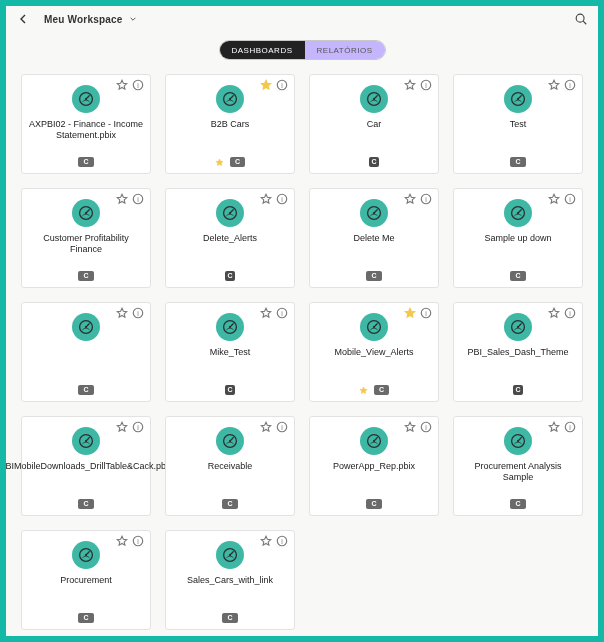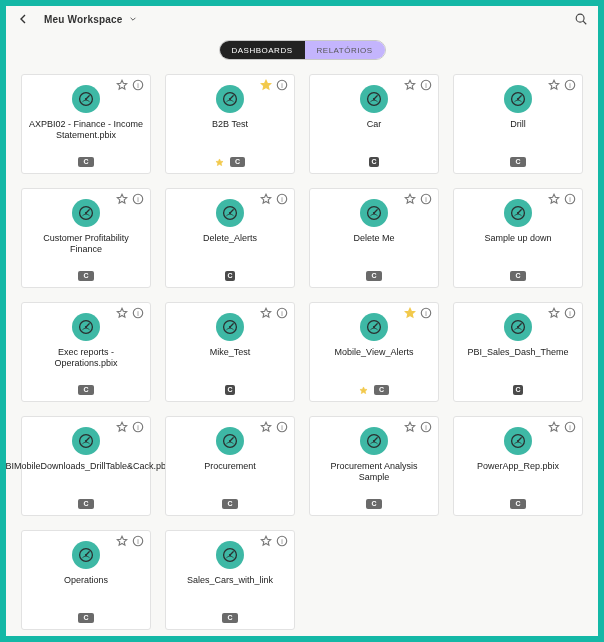--- a/index.html
+++ b/index.html
@@ -116,21 +116,21 @@
 </span>
         </div>
         <div class="avatar">
   <svg viewBox="0 0 20 20">
             <circle cx="10" cy="10" r="8" fill="none" stroke="#2a3030" stroke-width="1.6"></circle>
             <path d="M10 10 L14 6" stroke="#2a3030" stroke-width="1.6" stroke-linecap="round"></path>
             <circle cx="10" cy="10" r="1.4" fill="#2a3030"></circle>
             <path d="M5.5 13.5 A6 6 0 0 1 14.5 13.5" fill="none" stroke="#2a3030" stroke-width="0.9"></path>
           </svg>
 </div>
-        <div class="card-title">B2B Test</div>
+        <div class="card-title">B2B Cars</div>
         <div class="card-bottom">
           <span class="ministar">
   <svg viewBox="0 0 14 14">
               <path d="M7 1.5 L8.6 5 L12.5 5.4 L9.6 8 L10.4 11.8 L7 9.9 L3.6 11.8 L4.4 8 L1.5 5.4 L5.4 5 Z"></path>
             </svg>
 </span>
           <span class="chip">C</span>
         </div>
       </div>
       <div class="card">
@@ -175,21 +175,21 @@
 </span>
         </div>
         <div class="avatar">
   <svg viewBox="0 0 20 20">
             <circle cx="10" cy="10" r="8" fill="none" stroke="#2a3030" stroke-width="1.6"></circle>
             <path d="M10 10 L14 6" stroke="#2a3030" stroke-width="1.6" stroke-linecap="round"></path>
             <circle cx="10" cy="10" r="1.4" fill="#2a3030"></circle>
             <path d="M5.5 13.5 A6 6 0 0 1 14.5 13.5" fill="none" stroke="#2a3030" stroke-width="0.9"></path>
           </svg>
 </div>
-        <div class="card-title">Drill</div>
+        <div class="card-title">Test</div>
         <div class="card-bottom">
           <span class="chip">C</span>
         </div>
       </div>
       <div class="card">
         <div class="card-top-icons">
           <span class="star">
   <svg viewBox="0 0 14 14">
               <path d="M7 1.5 L8.6 5 L12.5 5.4 L9.6 8 L10.4 11.8 L7 9.9 L3.6 11.8 L4.4 8 L1.5 5.4 L5.4 5 Z"></path>
             </svg>
@@ -310,21 +310,20 @@
 </span>
         </div>
         <div class="avatar">
   <svg viewBox="0 0 20 20">
             <circle cx="10" cy="10" r="8" fill="none" stroke="#2a3030" stroke-width="1.6"></circle>
             <path d="M10 10 L14 6" stroke="#2a3030" stroke-width="1.6" stroke-linecap="round"></path>
             <circle cx="10" cy="10" r="1.4" fill="#2a3030"></circle>
             <path d="M5.5 13.5 A6 6 0 0 1 14.5 13.5" fill="none" stroke="#2a3030" stroke-width="0.9"></path>
           </svg>
 </div>
-        <div class="card-title">Exec reports - Operations.pbix</div>
         <div class="card-bottom">
           <span class="chip">C</span>
         </div>
       </div>
       <div class="card">
         <div class="card-top-icons">
           <span class="star">
   <svg viewBox="0 0 14 14">
               <path d="M7 1.5 L8.6 5 L12.5 5.4 L9.6 8 L10.4 11.8 L7 9.9 L3.6 11.8 L4.4 8 L1.5 5.4 L5.4 5 Z"></path>
             </svg>
@@ -450,20 +449,101 @@
 </span>
         </div>
         <div class="avatar">
   <svg viewBox="0 0 20 20">
             <circle cx="10" cy="10" r="8" fill="none" stroke="#2a3030" stroke-width="1.6"></circle>
             <path d="M10 10 L14 6" stroke="#2a3030" stroke-width="1.6" stroke-linecap="round"></path>
             <circle cx="10" cy="10" r="1.4" fill="#2a3030"></circle>
             <path d="M5.5 13.5 A6 6 0 0 1 14.5 13.5" fill="none" stroke="#2a3030" stroke-width="0.9"></path>
           </svg>
 </div>
+        <div class="card-title">Receivable</div>
+        <div class="card-bottom">
+          <span class="chip">C</span>
+        </div>
+      </div>
+      <div class="card">
+        <div class="card-top-icons">
+          <span class="star">
+  <svg viewBox="0 0 14 14">
+              <path d="M7 1.5 L8.6 5 L12.5 5.4 L9.6 8 L10.4 11.8 L7 9.9 L3.6 11.8 L4.4 8 L1.5 5.4 L5.4 5 Z"></path>
+            </svg>
+</span>
+          <span class="info">
+  <svg viewBox="0 0 14 14">
+              <circle cx="7" cy="7" r="5.5"></circle>
+              <text x="7" y="10" text-anchor="middle">i</text>
+            </svg>
+</span>
+        </div>
+        <div class="avatar">
+  <svg viewBox="0 0 20 20">
+            <circle cx="10" cy="10" r="8" fill="none" stroke="#2a3030" stroke-width="1.6"></circle>
+            <path d="M10 10 L14 6" stroke="#2a3030" stroke-width="1.6" stroke-linecap="round"></path>
+            <circle cx="10" cy="10" r="1.4" fill="#2a3030"></circle>
+            <path d="M5.5 13.5 A6 6 0 0 1 14.5 13.5" fill="none" stroke="#2a3030" stroke-width="0.9"></path>
+          </svg>
+</div>
+        <div class="card-title">PowerApp_Rep.pbix</div>
+        <div class="card-bottom">
+          <span class="chip">C</span>
+        </div>
+      </div>
+      <div class="card">
+        <div class="card-top-icons">
+          <span class="star">
+  <svg viewBox="0 0 14 14">
+              <path d="M7 1.5 L8.6 5 L12.5 5.4 L9.6 8 L10.4 11.8 L7 9.9 L3.6 11.8 L4.4 8 L1.5 5.4 L5.4 5 Z"></path>
+            </svg>
+</span>
+          <span class="info">
+  <svg viewBox="0 0 14 14">
+              <circle cx="7" cy="7" r="5.5"></circle>
+              <text x="7" y="10" text-anchor="middle">i</text>
+            </svg>
+</span>
+        </div>
+        <div class="avatar">
+  <svg viewBox="0 0 20 20">
+            <circle cx="10" cy="10" r="8" fill="none" stroke="#2a3030" stroke-width="1.6"></circle>
+            <path d="M10 10 L14 6" stroke="#2a3030" stroke-width="1.6" stroke-linecap="round"></path>
+            <circle cx="10" cy="10" r="1.4" fill="#2a3030"></circle>
+            <path d="M5.5 13.5 A6 6 0 0 1 14.5 13.5" fill="none" stroke="#2a3030" stroke-width="0.9"></path>
+          </svg>
+</div>
+        <div class="card-title">Procurement Analysis Sample</div>
+        <div class="card-bottom">
+          <span class="chip">C</span>
+        </div>
+      </div>
+      <div class="card">
+        <div class="card-top-icons">
+          <span class="star">
+  <svg viewBox="0 0 14 14">
+              <path d="M7 1.5 L8.6 5 L12.5 5.4 L9.6 8 L10.4 11.8 L7 9.9 L3.6 11.8 L4.4 8 L1.5 5.4 L5.4 5 Z"></path>
+            </svg>
+</span>
+          <span class="info">
+  <svg viewBox="0 0 14 14">
+              <circle cx="7" cy="7" r="5.5"></circle>
+              <text x="7" y="10" text-anchor="middle">i</text>
+            </svg>
+</span>
+        </div>
+        <div class="avatar">
+  <svg viewBox="0 0 20 20">
+            <circle cx="10" cy="10" r="8" fill="none" stroke="#2a3030" stroke-width="1.6"></circle>
+            <path d="M10 10 L14 6" stroke="#2a3030" stroke-width="1.6" stroke-linecap="round"></path>
+            <circle cx="10" cy="10" r="1.4" fill="#2a3030"></circle>
+            <path d="M5.5 13.5 A6 6 0 0 1 14.5 13.5" fill="none" stroke="#2a3030" stroke-width="0.9"></path>
+          </svg>
+</div>
         <div class="card-title">Procurement</div>
         <div class="card-bottom">
           <span class="chip">C</span>
         </div>
       </div>
       <div class="card">
         <div class="card-top-icons">
           <span class="star">
   <svg viewBox="0 0 14 14">
               <path d="M7 1.5 L8.6 5 L12.5 5.4 L9.6 8 L10.4 11.8 L7 9.9 L3.6 11.8 L4.4 8 L1.5 5.4 L5.4 5 Z"></path>
@@ -477,101 +557,20 @@
 </span>
         </div>
         <div class="avatar">
   <svg viewBox="0 0 20 20">
             <circle cx="10" cy="10" r="8" fill="none" stroke="#2a3030" stroke-width="1.6"></circle>
             <path d="M10 10 L14 6" stroke="#2a3030" stroke-width="1.6" stroke-linecap="round"></path>
             <circle cx="10" cy="10" r="1.4" fill="#2a3030"></circle>
             <path d="M5.5 13.5 A6 6 0 0 1 14.5 13.5" fill="none" stroke="#2a3030" stroke-width="0.9"></path>
           </svg>
 </div>
-        <div class="card-title">Procurement Analysis Sample</div>
-        <div class="card-bottom">
-          <span class="chip">C</span>
-        </div>
-      </div>
-      <div class="card">
-        <div class="card-top-icons">
-          <span class="star">
-  <svg viewBox="0 0 14 14">
-              <path d="M7 1.5 L8.6 5 L12.5 5.4 L9.6 8 L10.4 11.8 L7 9.9 L3.6 11.8 L4.4 8 L1.5 5.4 L5.4 5 Z"></path>
-            </svg>
-</span>
-          <span class="info">
-  <svg viewBox="0 0 14 14">
-              <circle cx="7" cy="7" r="5.5"></circle>
-              <text x="7" y="10" text-anchor="middle">i</text>
-            </svg>
-</span>
-        </div>
-        <div class="avatar">
-  <svg viewBox="0 0 20 20">
-            <circle cx="10" cy="10" r="8" fill="none" stroke="#2a3030" stroke-width="1.6"></circle>
-            <path d="M10 10 L14 6" stroke="#2a3030" stroke-width="1.6" stroke-linecap="round"></path>
-            <circle cx="10" cy="10" r="1.4" fill="#2a3030"></circle>
-            <path d="M5.5 13.5 A6 6 0 0 1 14.5 13.5" fill="none" stroke="#2a3030" stroke-width="0.9"></path>
-          </svg>
-</div>
-        <div class="card-title">PowerApp_Rep.pbix</div>
-        <div class="card-bottom">
-          <span class="chip">C</span>
-        </div>
-      </div>
-      <div class="card">
-        <div class="card-top-icons">
-          <span class="star">
-  <svg viewBox="0 0 14 14">
-              <path d="M7 1.5 L8.6 5 L12.5 5.4 L9.6 8 L10.4 11.8 L7 9.9 L3.6 11.8 L4.4 8 L1.5 5.4 L5.4 5 Z"></path>
-            </svg>
-</span>
-          <span class="info">
-  <svg viewBox="0 0 14 14">
-              <circle cx="7" cy="7" r="5.5"></circle>
-              <text x="7" y="10" text-anchor="middle">i</text>
-            </svg>
-</span>
-        </div>
-        <div class="avatar">
-  <svg viewBox="0 0 20 20">
-            <circle cx="10" cy="10" r="8" fill="none" stroke="#2a3030" stroke-width="1.6"></circle>
-            <path d="M10 10 L14 6" stroke="#2a3030" stroke-width="1.6" stroke-linecap="round"></path>
-            <circle cx="10" cy="10" r="1.4" fill="#2a3030"></circle>
-            <path d="M5.5 13.5 A6 6 0 0 1 14.5 13.5" fill="none" stroke="#2a3030" stroke-width="0.9"></path>
-          </svg>
-</div>
-        <div class="card-title">Operations</div>
-        <div class="card-bottom">
-          <span class="chip">C</span>
-        </div>
-      </div>
-      <div class="card">
-        <div class="card-top-icons">
-          <span class="star">
-  <svg viewBox="0 0 14 14">
-              <path d="M7 1.5 L8.6 5 L12.5 5.4 L9.6 8 L10.4 11.8 L7 9.9 L3.6 11.8 L4.4 8 L1.5 5.4 L5.4 5 Z"></path>
-            </svg>
-</span>
-          <span class="info">
-  <svg viewBox="0 0 14 14">
-              <circle cx="7" cy="7" r="5.5"></circle>
-              <text x="7" y="10" text-anchor="middle">i</text>
-            </svg>
-</span>
-        </div>
-        <div class="avatar">
-  <svg viewBox="0 0 20 20">
-            <circle cx="10" cy="10" r="8" fill="none" stroke="#2a3030" stroke-width="1.6"></circle>
-            <path d="M10 10 L14 6" stroke="#2a3030" stroke-width="1.6" stroke-linecap="round"></path>
-            <circle cx="10" cy="10" r="1.4" fill="#2a3030"></circle>
-            <path d="M5.5 13.5 A6 6 0 0 1 14.5 13.5" fill="none" stroke="#2a3030" stroke-width="0.9"></path>
-          </svg>
-</div>
         <div class="card-title">Sales_Cars_with_link</div>
         <div class="card-bottom">
           <span class="chip">C</span>
         </div>
       </div>
     </div>
 
 </div>
 
 </body></html>

